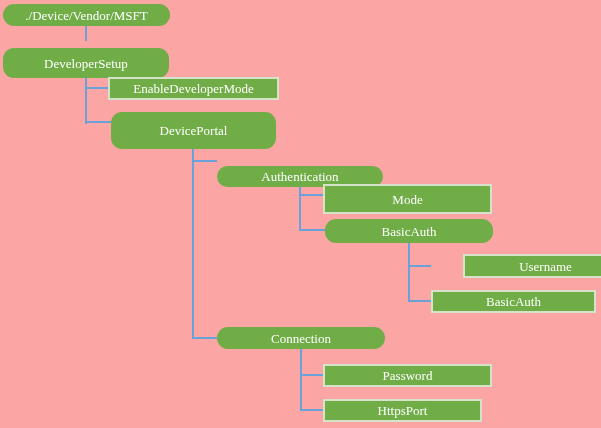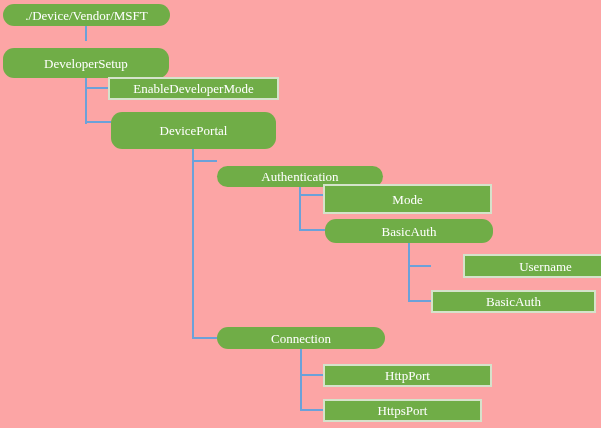--- a/index.html
+++ b/index.html
@@ -86,16 +86,16 @@
   <div class="node pill n-root">./Device/Vendor/MSFT</div>
   <div class="node pill n-devsetup">DeveloperSetup</div>
   <div class="node rect n-edm">EnableDeveloperMode</div>
   <div class="node pill n-dp">DevicePortal</div>
   <div class="node pill n-auth">Authentication</div>
   <div class="node rect n-mode">Mode</div>
   <div class="node pill n-basicauth">BasicAuth</div>
   <div class="node rect n-username">Username</div>
   <div class="node rect n-password">BasicAuth</div>
   <div class="node pill n-conn">Connection</div>
-  <div class="node rect n-httpport">HttpPort</div>
+  <div class="node rect n-httpport">Password</div>
   <div class="node rect n-httpsport">HttpsPort</div>
 
 </div>
 
 </body></html>

